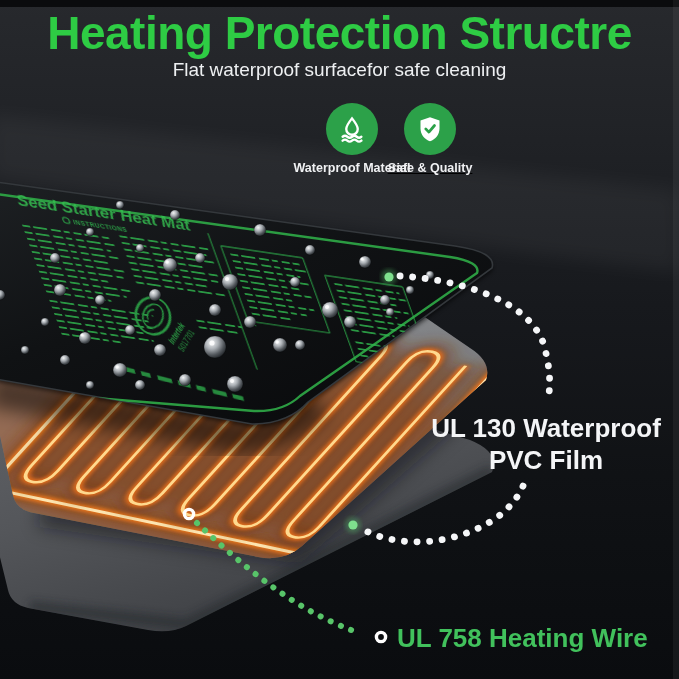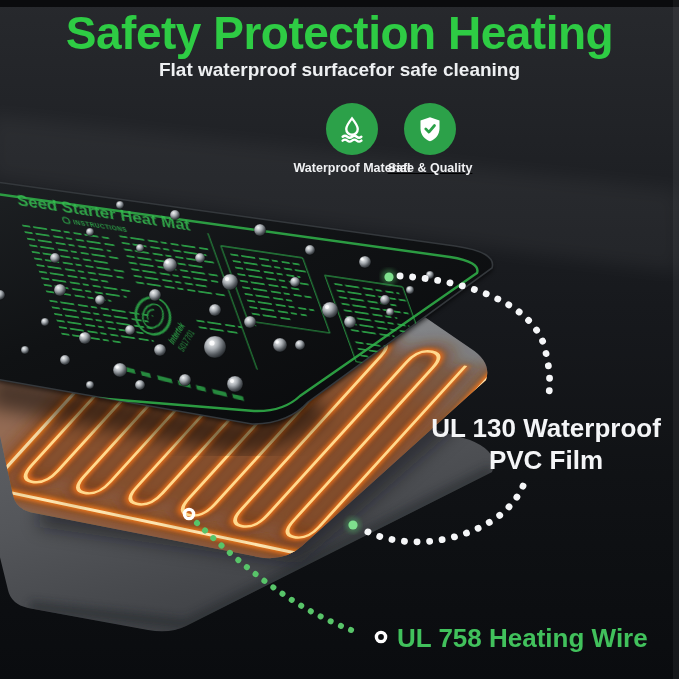--- a/index.html
+++ b/index.html
@@ -7,40 +7,40 @@
     position:relative;width:679px;height:679px;overflow:hidden;
     font-family:"Liberation Sans",sans-serif;
     background:linear-gradient(180deg,#27292d 0%,#212327 18%,#17191d 45%,#101215 70%,#0a0c0f 100%);
   }
   .top-strip{position:absolute;top:0;left:0;width:100%;height:7px;background:#0a0b0d;}
   .right-strip{position:absolute;top:0;right:0;width:6px;height:100%;background:rgba(255,255,255,0.05);}
   .header{position:absolute;top:9px;left:0;width:100%;text-align:center;z-index:5;}
   .title{
     font-size:46px;font-weight:800;letter-spacing:-0.5px;color:#2ecc44;line-height:1.05;
   }
-  .subtitle{margin-top:2px;font-size:19px;font-weight:700;color:#eef0f2;}
+  .subtitle{margin-top:2px;font-size:19px;font-weight:400;color:#eef0f2;}
   .features{position:absolute;top:103px;left:0;width:100%;height:72px;z-index:5;}
   .feature{position:absolute;top:0;transform:translateX(-50%);text-align:center;width:140px;}
   .feature-circle{
     width:52px;height:52px;border-radius:50%;background:#2ca149;margin:0 auto;
     display:flex;align-items:center;justify-content:center;
   }
   .feature-label{margin-top:6px;font-size:12.5px;font-weight:700;color:#f0f1f3;white-space:nowrap;}
   .scene{position:absolute;top:0;left:0;z-index:1;}
   svg text{font-family:"Liberation Sans",sans-serif;}
 </style>
 </head>
 <body>
 
 <div class="canvas">
 
   <div class="top-strip"></div>
 
   <div class="header">
-    <div class="title">Safety Protection Heating</div>
+    <div class="title">Heating Protection Structre</div>
     <div class="subtitle">Flat waterproof surfacefor safe cleaning</div>
   </div>
 
   <div class="features">
     <div class="feature" style="left:352px;">
       <div class="feature-circle">
         <svg width="30" height="30" viewBox="0 0 24 24">
           <g fill="none" stroke="#ffffff" stroke-width="1.9" stroke-linecap="round">
             <path d="M12 3.5 C 14.8 7 16.6 9.6 16.6 12 a4.6 4.6 0 0 1 -9.2 0 C 7.4 9.6 9.2 7 12 3.5 Z"></path>
             <path d="M4.5 18.2 q 1.9 -1.6 3.75 0 t 3.75 0 t 3.75 0 t 3.75 0"></path>

